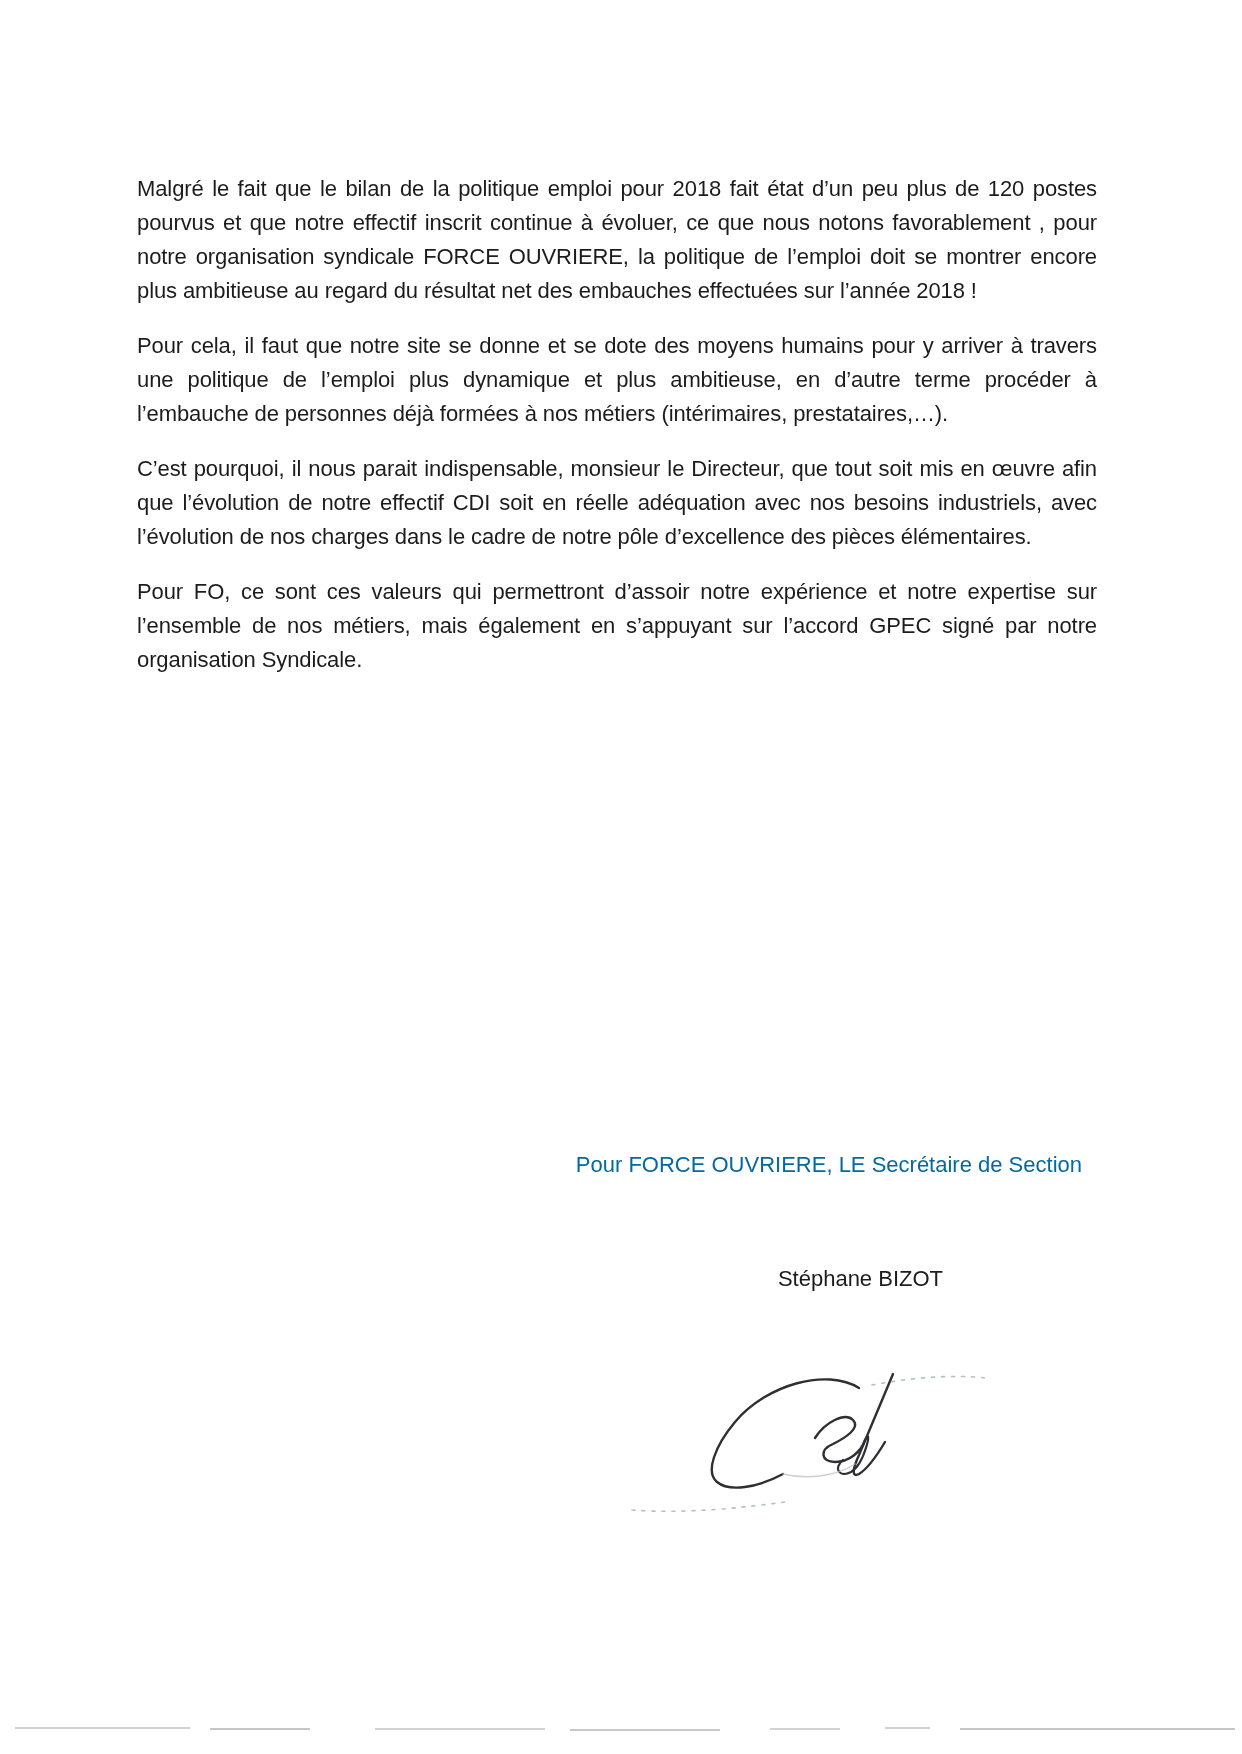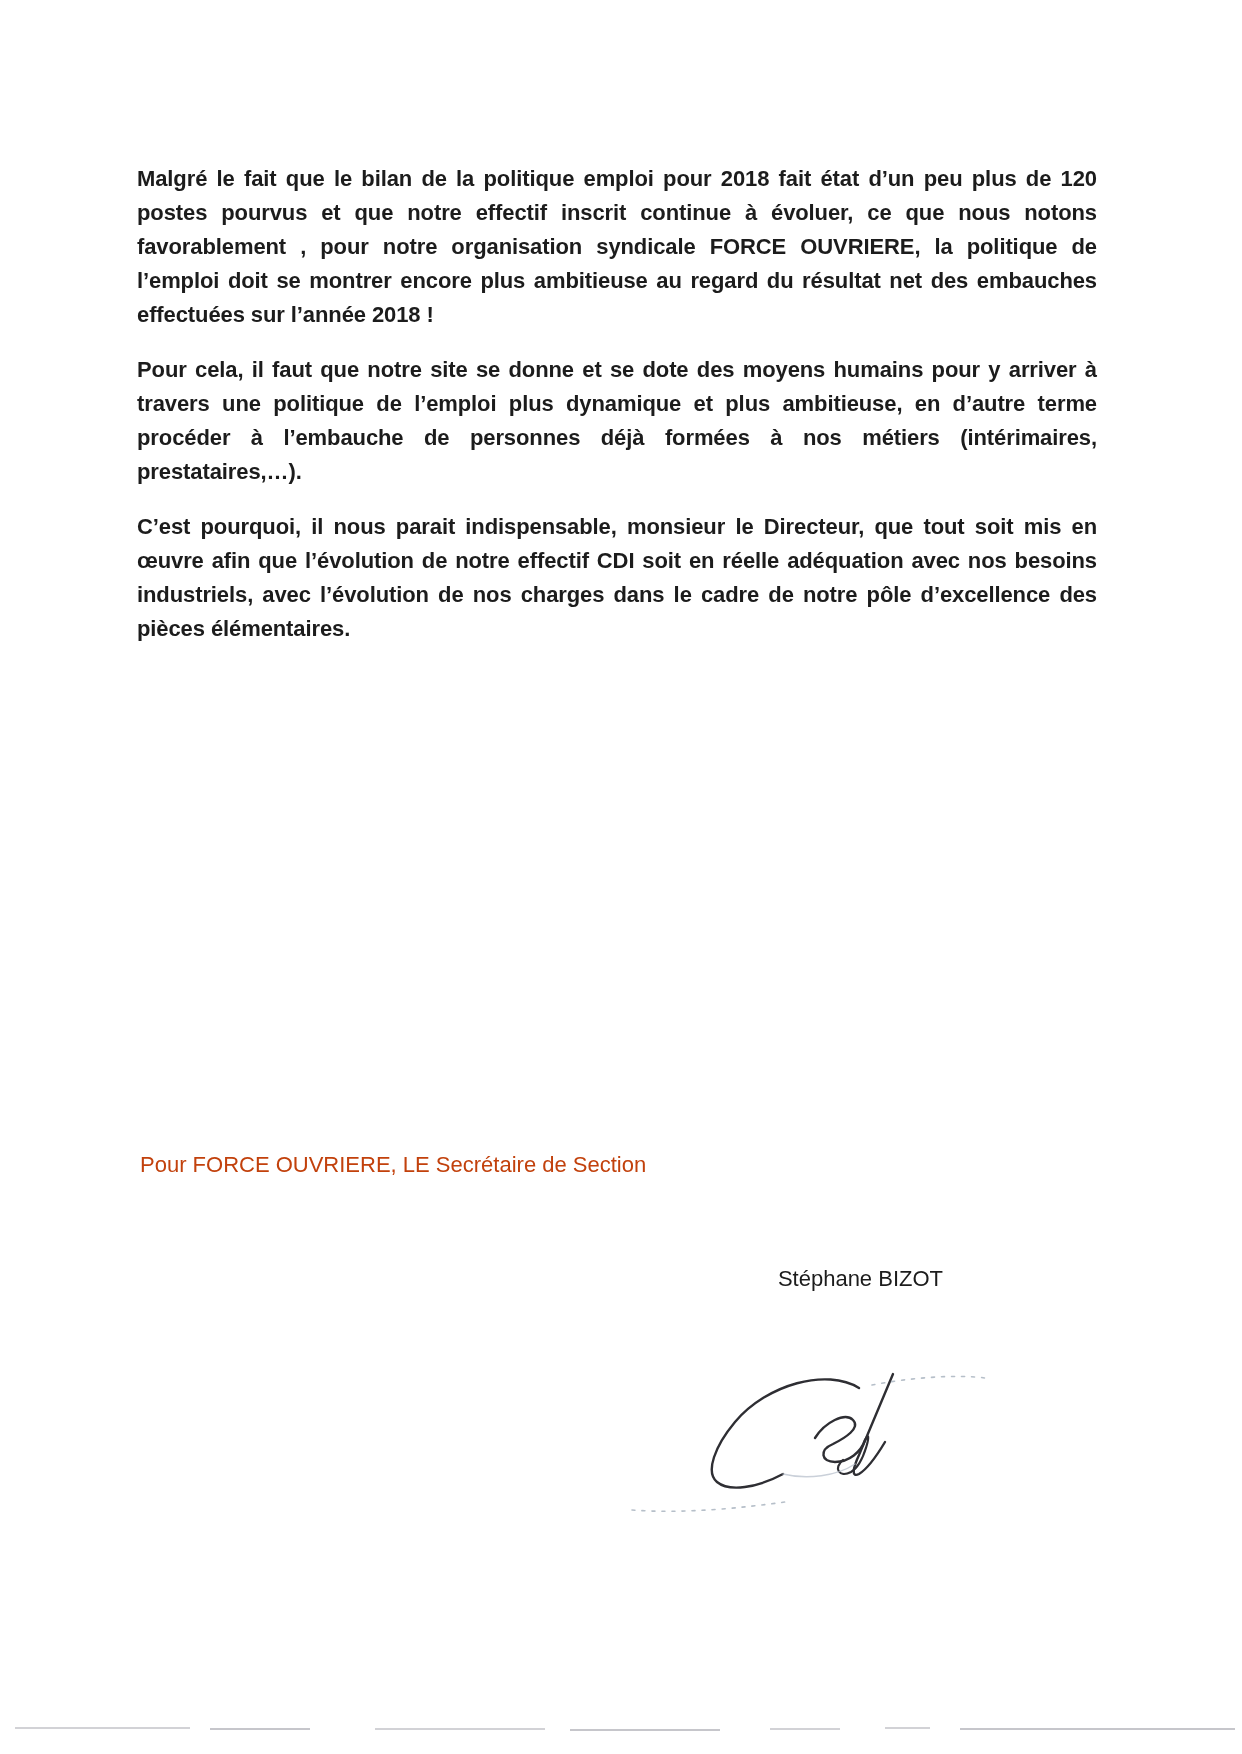--- a/index.html
+++ b/index.html
@@ -12,41 +12,40 @@
     width: 1242px;
     height: 1754px;
     background: #ffffff;
     overflow: hidden;
     font-family: "Liberation Sans", sans-serif;
     color: #1c1c1c;
   }
   .letter-body {
     position: absolute;
     left: 137px;
-    top: 162px;
+    top: 172px;
     width: 960px;
-    font-weight: bold;
   }
   .letter-body p {
     margin: 0 0 21px 0;
     font-size: 22px;
     line-height: 34px;
     text-align: justify;
     letter-spacing: -0.1px;
     color: #1c1c1c;
   }
   .closing-line {
     position: absolute;
-    left: 140px;
+    left: 122px;
     top: 1148px;
     width: 960px;
     font-size: 22px;
     line-height: 34px;
-    text-align: left;
-    color: #c2410c;
+    text-align: right;
+    color: #0369a1;
   }
   .signatory-name {
     position: absolute;
     left: 153px;
     top: 1262px;
     width: 960px;
     box-sizing: border-box;
     padding-right: 170px;
     font-size: 22px;
     line-height: 34px;
@@ -69,20 +68,21 @@
 </style>
 </head>
 <body>
 
 <div class="page">
 
   <div class="letter-body">
     <p>Malgré le fait que le bilan de la politique emploi pour 2018 fait état d’un peu plus de 120 postes pourvus et que notre effectif inscrit continue à évoluer, ce que nous notons favorablement , pour notre organisation syndicale FORCE OUVRIERE, la politique de l’emploi doit se montrer encore plus ambitieuse au regard du résultat net des embauches effectuées sur l’année 2018 !</p>
     <p>Pour cela, il faut que notre site se donne et se dote des moyens humains pour y arriver à travers une politique de l’emploi plus dynamique et plus ambitieuse, en d’autre terme procéder à l’embauche de personnes déjà formées à nos métiers (intérimaires, prestataires,…).</p>
     <p>C’est pourquoi, il nous parait indispensable, monsieur le Directeur, que tout soit mis en œuvre afin que l’évolution de notre effectif CDI soit en réelle adéquation avec nos besoins industriels, avec l’évolution de nos charges dans le cadre de notre pôle d’excellence des pièces élémentaires.</p>
+    <p>Pour FO, ce sont ces valeurs qui permettront d’assoir notre expérience et notre expertise sur l’ensemble de nos métiers, mais également en s’appuyant sur l’accord GPEC signé par notre organisation Syndicale.</p>
   </div>
 
   <div class="closing-line">Pour FORCE OUVRIERE, LE Secrétaire de Section</div>
 
   <div class="signatory-name">Stéphane BIZOT</div>
 
   <div class="signature-wrap">
     <svg width="370" height="155" viewBox="0 0 370 155" fill="none" xmlns="http://www.w3.org/2000/svg">
 
       <path d="M 237 28 C 205 8, 145 24, 113 62 C 93 86, 83 112, 95 122 C 107 132, 135 128, 161 114" stroke="#2e2e33" stroke-width="2.4" stroke-linecap="round" fill="none"></path>

